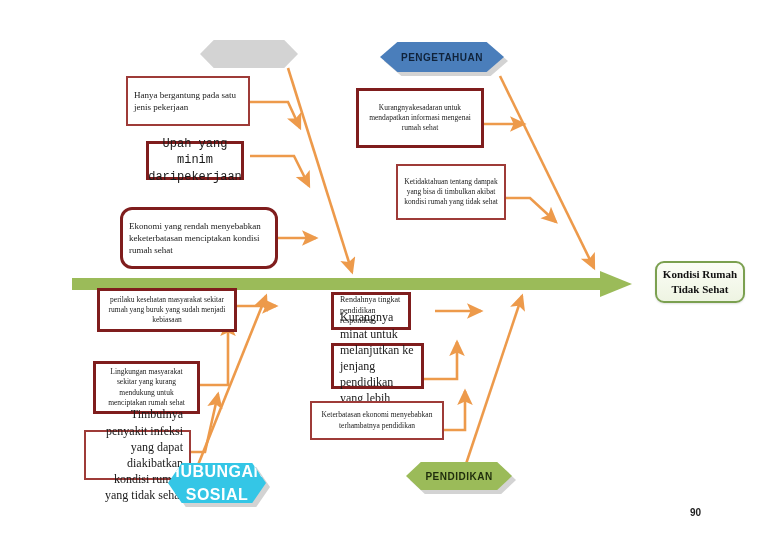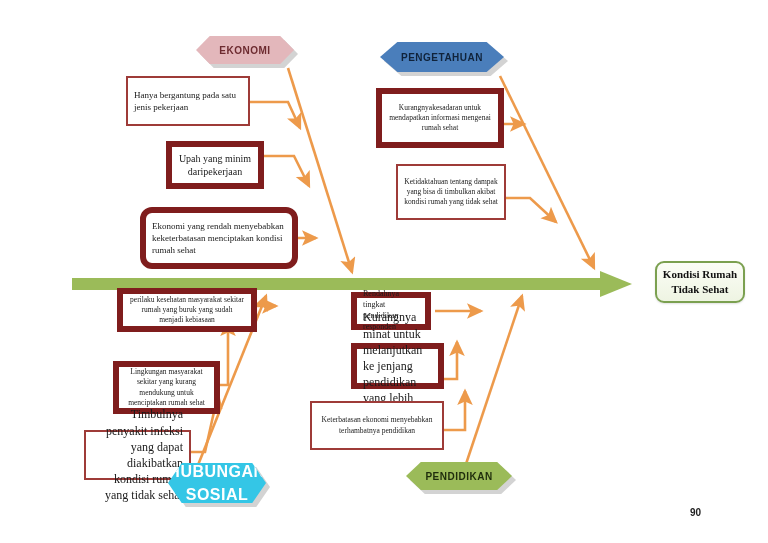--- a/index.html
+++ b/index.html
@@ -10,21 +10,21 @@
 
   svg.layer{position:absolute;left:0;top:0;width:768px;height:543px;overflow:visible;}
 
   
   .cause{
     position:absolute;background:#ffffff;box-sizing:border-box;
     display:flex;align-items:center;justify-content:center;
     text-align:center;line-height:1.35;
   }
   .cause .txt{display:block;padding:2px 6px;}
-  .cause.black{border:6px solid #7f1d1d;margin-left:20px;}
+  .cause.black{border:3px solid #7f1d1d;}
   .cause.red{border:2px solid #9e3b38;}
 
   
   .hex{
     position:absolute;display:flex;align-items:center;justify-content:center;
     text-align:center;font-family:"Liberation Sans",sans-serif;
     font-weight:bold;letter-spacing:.5px;
     clip-path:polygon(14% 0%,86% 0%,100% 50%,86% 100%,14% 100%,0% 50%);
   }
   .hexshadow{
@@ -108,29 +108,26 @@
     </g>
     <g>
       <path d="M424,379 L457,379 L457,342" fill="none" stroke="#ed9a4b" stroke-width="2.6" marker-end="url(#arrOrange)"></path>
     </g>
     <g>
       <path d="M444,430 L465,430 L465,391" fill="none" stroke="#ed9a4b" stroke-width="2.6" marker-end="url(#arrOrange)"></path>
     </g>
   </svg>
 
   <div class="hexshadow" style="left:200px;top:40px;width:98px;height:28px;"></div>
-  <div class="hex" style="left:196px;top:36px;width:98px;height:28px;background:#e3b7bb;color:#6d2b30;font-size:10px;">
-    <span class="hlabel">EKONOMI</span>
-  </div>
 
   <div class="cause red" style="left:126px;top:76px;width:124px;height:50px;font-size:9px;justify-content:flex-start;text-align:left;">
     <span class="txt">Hanya bergantung pada satu jenis pekerjaan</span>
   </div>
 
-  <div class="cause black" style="left:146px;top:141px;width:98px;height:48px;font-size:10px;">
+  <div class="cause black" style="left:146px;top:141px;width:98px;height:39px;font-size:12px;font-family:Liberation Mono, monospace;">
     <span class="txt">Upah yang minim daripekerjaan</span>
   </div>
 
   <div class="cause black" style="left:120px;top:207px;width:158px;height:62px;font-size:9px;justify-content:flex-start;text-align:left;border-radius:12px;">
     <span class="txt">Ekonomi yang rendah menyebabkan keketerbatasan menciptakan kondisi rumah sehat</span>
   </div>
 
   <div class="hexshadow" style="left:384px;top:46px;width:124px;height:30px;"></div>
   <div class="hex" style="left:380px;top:42px;width:124px;height:30px;background:#4a7ebb;color:#10233b;font-size:10px;">
     <span class="hlabel">PENGETAHUAN</span>
@@ -165,21 +162,21 @@
   </div>
 
   <div class="cause black" style="left:331px;top:292px;width:80px;height:38px;font-size:8px;justify-content:flex-start;text-align:left;">
     <span class="txt">Rendahnya tingkat pendidikan responden</span>
   </div>
 
   <div class="cause black" style="left:331px;top:343px;width:93px;height:46px;font-size:12px;justify-content:flex-start;text-align:left;">
     <span class="txt">Kurangnya minat untuk melanjutkan ke jenjang pendidikan yang lebih tinggi</span>
   </div>
 
-  <div class="cause red" style="left:310px;top:401px;width:134px;height:49px;font-size:7.5px;">
+  <div class="cause red" style="left:310px;top:401px;width:134px;height:39px;font-size:7.5px;">
     <span class="txt">Keterbatasan ekonomi menyebabkan terhambatnya pendidikan</span>
   </div>
 
   <div class="hexshadow" style="left:410px;top:466px;width:106px;height:28px;"></div>
   <div class="hex" style="left:406px;top:462px;width:106px;height:28px;background:#9bbb59;color:#1f2d0c;font-size:10px;">
     <span class="hlabel">PENDIDIKAN</span>
   </div>
 
   <div class="effect" style="left:655px;top:261px;width:90px;height:42px;font-size:11px;">
     <span>

